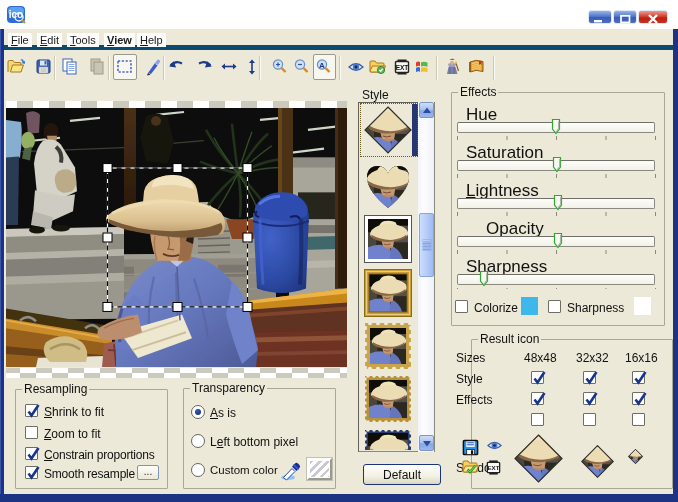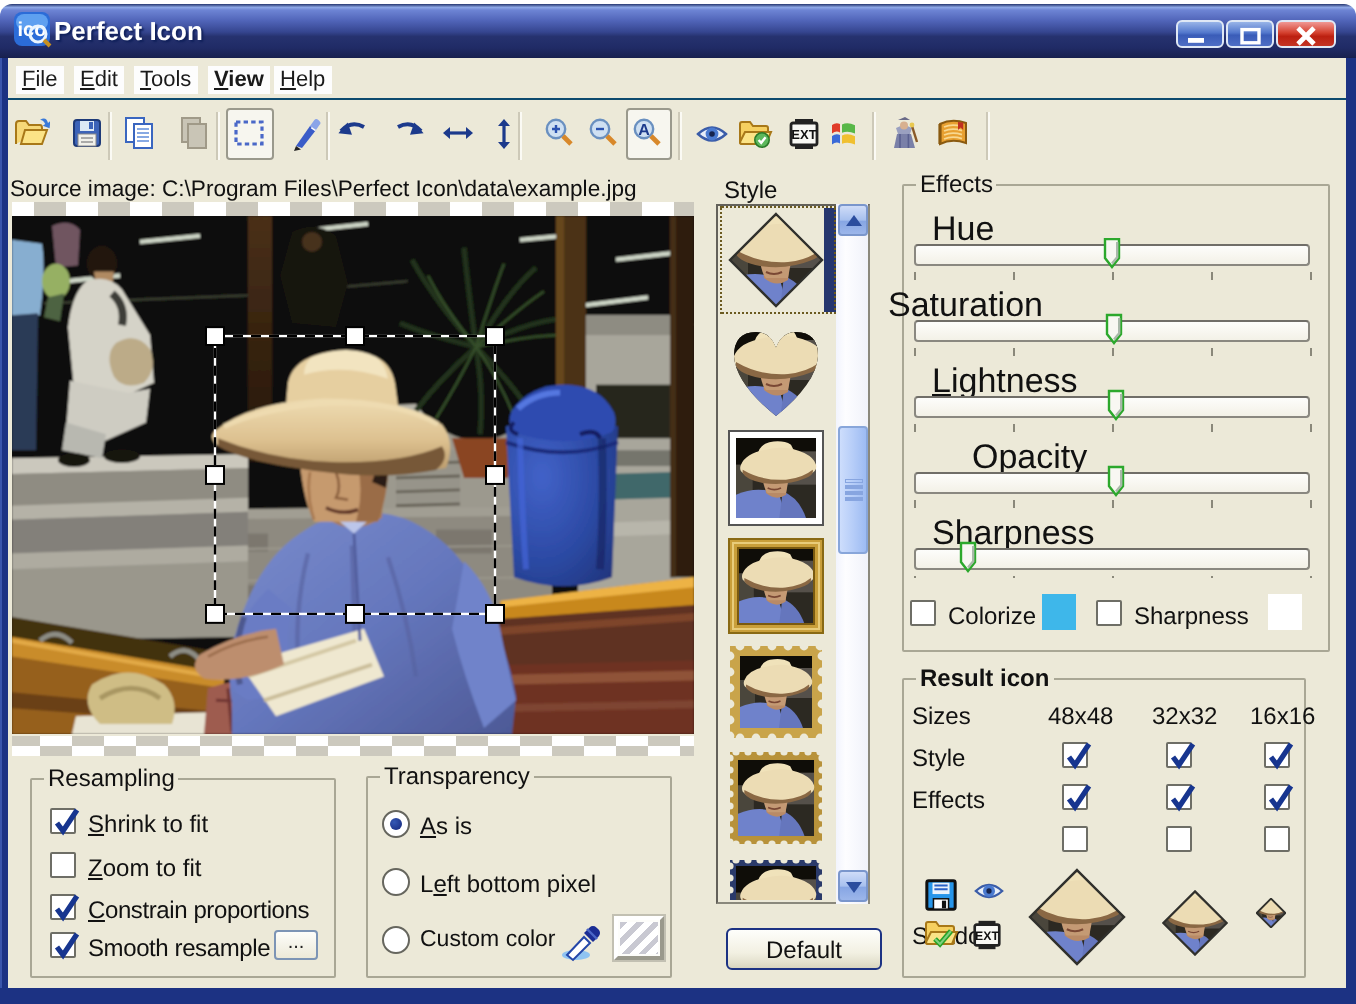--- a/index.html
+++ b/index.html
@@ -12,21 +12,21 @@
 #appico{position:absolute;left:7px;top:5px;}
 .tbtn{position:absolute;top:10px;height:14px;border-radius:3px;border:1px solid #dfe8f5;}
 #bmin{left:588px;width:24px;background:linear-gradient(#98b4e8,#5277cc 45%,#3a5cb8 55%,#4e6ec4);}
 #bmax{left:613px;width:24px;background:linear-gradient(#98b4e8,#5277cc 45%,#3a5cb8 55%,#4e6ec4);}
 #bclose{left:638px;width:30px;background:linear-gradient(#f09894,#d4402e 45%,#bc2010 60%,#c43424);}
 
 #frame{position:absolute;left:0;top:29px;width:678px;height:473px;background:#ece9d8;
  border-left:4px solid #1c3283;border-right:5px solid #1c3283;border-bottom:8px solid #1c3283;}
 #frame:before{content:"";position:absolute;left:-4px;top:0;width:1px;height:100%;background:#3a55ab;}
 
-#menubar{position:absolute;left:4px;top:29px;width:669px;height:21px;background:#ece9d8;border-bottom:1px solid #0c4a6e;}
+#menubar{position:absolute;left:4px;top:29px;width:669px;height:21px;background:#ece9d8;border-bottom:5px solid #0c4a6e;}
 .mitem{position:absolute;top:4px;height:14px;background:#fdfdfd;color:#1a1a1a;font-size:11px;padding:1px 3px 0 3px;}
 .mitem u{text-decoration:underline;}
 
 #toolbar{position:absolute;left:4px;top:51px;width:669px;height:33px;background:#ece9d8;}
 .ti{position:absolute;top:7px;width:18px;height:18px;}
 .tsep{position:absolute;top:5px;width:2px;height:24px;border-left:1px solid #cdc9b8;border-right:1px solid #fbfaf4;}
 .pressed{border:1px solid #9a998c;background:#f7f6ef;border-radius:2px;}
 
 #srclbl{position:absolute;left:5px;top:89px;font-size:11.3px;color:#111;}
 
@@ -53,21 +53,21 @@
 #selbar{position:absolute;left:412px;top:104px;width:6px;height:52px;background:#26366e;}
 #th1sel{position:absolute;left:360px;top:103px;width:58px;height:54px;border:1px dotted #6b5a20;}
 
 #defbtn{position:absolute;left:363px;top:464px;width:78px;height:21px;border-radius:3px;
  border:1px solid #1c3283;background:linear-gradient(#fefefb,#f2f0e2 60%,#e4e1ce 85%,#d8d4bf);
  font-size:12px;color:#111;text-align:center;padding-top:3px;}
 
 .group{position:absolute;border:1px solid #a9a795;border-radius:1px;}
 .group .glbl{position:absolute;left:6px;top:-8px;background:#ece9d8;padding:0 2px;font-size:12px;color:#111;}
 #geffects{left:451px;top:92px;width:214px;height:234px;}
-#gresult{left:451px;top:339px;width:202px;height:150px;font-weight:bold;}
+#gresult{left:471px;top:339px;width:202px;height:150px;}
 #gresamp{left:15px;top:389px;width:153px;height:100px;}
 #gtransp{left:183px;top:388px;width:153px;height:101px;}
 
 .slbl{position:absolute;font-size:17px;color:#111;}
 .track{position:absolute;left:457px;width:198px;height:11px;border:1px solid #8a8880;border-top-color:#706e68;border-radius:2px;
  background:linear-gradient(#fdfdfb,#f3f1e7);}
 
 .cb{position:absolute;width:13px;height:13px;background:#fff;border:1.5px solid #6e6e66;border-radius:1px;}
 .cb svg{position:absolute;left:0px;top:-3px;overflow:visible;}
 .rb{position:absolute;width:14px;height:14px;background:#fff;border:1.5px solid #66665e;border-radius:50%;}
@@ -79,23 +79,20 @@
 #swwhite{position:absolute;left:634px;top:297px;width:17px;height:18px;background:#fff;}
 #dots{position:absolute;left:137px;top:465px;width:22px;height:15px;border:1px solid #7c94b5;border-radius:2px;
  background:linear-gradient(#fdfdfa,#ece9d8);font-size:10px;text-align:center;color:#222;line-height:11px;}
 #hatchbox{position:absolute;left:307px;top:458px;width:25px;height:22px;background:#fdfdfa;
  border:2px solid;border-color:#fff #9a998c #9a998c #fff;box-shadow:0 0 0 1px #c2c0b2;}
 #hatchbox:after{content:"";position:absolute;left:1px;top:1px;right:1px;bottom:1px;
  background:repeating-linear-gradient(135deg,#c9c9d2 0 2.5px,#fff 2.5px 6px);}
 </style></head>
 <body>
 <div id="win">
-<div id="title">
-      <span class="cap">Perfect Icon</span>
-    </div>
 <div id="appico"><svg width="19" height="19">
         <rect x="0" y="1" width="18" height="17" rx="4" fill="#2b6cd8"></rect>
         <rect x="1" y="2" width="16" height="8" rx="4" fill="#5ea0f0"></rect>
         <text x="9" y="13" font-size="10" font-weight="bold" fill="#fff" text-anchor="middle" font-family="Liberation Sans">ico</text>
         <circle cx="12" cy="12" r="4" fill="none" stroke="#e8f4ff" stroke-width="1.5"></circle>
         <line x1="15" y1="15" x2="18" y2="18" stroke="#c89020" stroke-width="2"></line>
       </svg></div>
 <div class="tbtn" id="bmin"><svg width="22" height="12">
         <rect x="5" y="7" width="8" height="2.4" fill="#fff"></rect>
       </svg></div>
@@ -224,21 +221,20 @@
         <circle cx="12" cy="4.5" r="1.2" fill="#e8c850"></circle>
       </svg>
 <svg class="ti" style="left:464px;">
         <path d="M2 4 Q8 1 15 3.5 L15 13.5 Q8 11 2 14 Z" fill="#e8a030" stroke="#8a5a10" stroke-width="1"></path>
         <path d="M2 4 L2 14" stroke="#8a5a10" stroke-width="1.6"></path>
         <path d="M4 5.5 Q8 3.8 13 5.3 M4 7.5 Q8 5.8 13 7.3 M4 9.5 Q8 7.8 13 9.3 M4 11.5 Q8 9.8 13 11.3" stroke="#f8d890" stroke-width="0.9" fill="none"></path>
         <path d="M11 3 L11 7 L12.3 5.8 L13.6 7 L13.6 3.2 Z" fill="#c03020"></path>
       </svg>
 <div class="tsep" style="left:489px;"></div>
 </div>
-<div id="srclbl">Source image: C:\Program Files\Perfect Icon\data\example.jpg</div>
 <div id="checkertop"></div>
 <svg id="photo" viewBox="0 0 341 261" preserveAspectRatio="none">
 <defs>
 <linearGradient id="pg_wood" x1="0" y1="0" x2="0" y2="1">
           <stop offset="0" stop-color="#4a3018"></stop>
           <stop offset="1" stop-color="#241608"></stop>
         </linearGradient>
 <radialGradient id="pg_barrel" cx="0.32" cy="0.35" r="1">
           <stop offset="0" stop-color="#4262c8"></stop>
           <stop offset="0.5" stop-color="#2c4aa4"></stop>
@@ -651,21 +647,21 @@
       <span class="glbl">Result icon</span>
     </div>
 <div class="group" id="gresamp">
       <span class="glbl">Resampling</span>
     </div>
 <div class="group" id="gtransp">
       <span class="glbl">Transparency</span>
     </div>
 <div class="slbl" style="left:466px;top:105px;">Hue</div>
 <div class="track" style="top:122px;"></div>
-<div class="slbl" style="left:444px;top:143px;">Saturation</div>
+<div class="slbl" style="left:466px;top:143px;">Saturation</div>
 <div class="track" style="top:160px;"></div>
 <div class="slbl" style="left:466px;top:181px;"><u>L</u>ightness</div>
 <div class="track" style="top:198px;"></div>
 <div class="slbl" style="left:486px;top:219px;text-align:right;">Opacity</div>
 <div class="track" style="top:236px;"></div>
 <div class="slbl" style="left:466px;top:257px;">Sharpness</div>
 <div class="track" style="top:274px;"></div>
 <svg class="abs" style="left:449px;top:119px;" width="216" height="170">
 <g transform="translate(103,0)">
         <path d="M0.5 0.5 h7 v9.5 l-3.5 4.5 l-3.5 -4.5 Z" fill="#f8f7f2" stroke="#2ca82c" stroke-width="1.2"></path>

